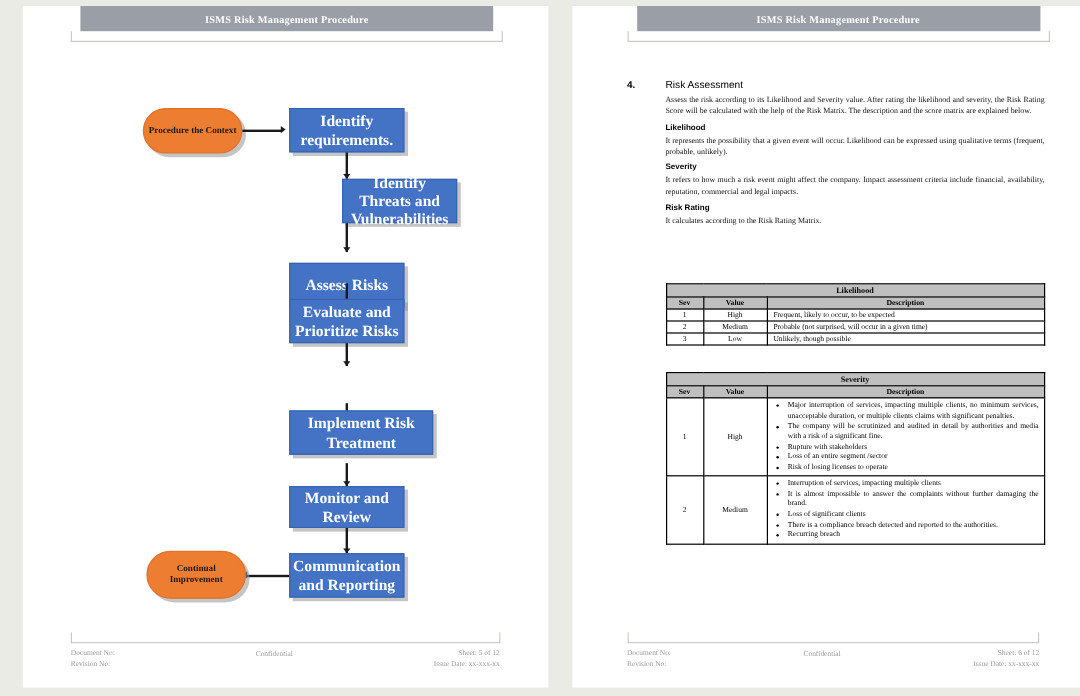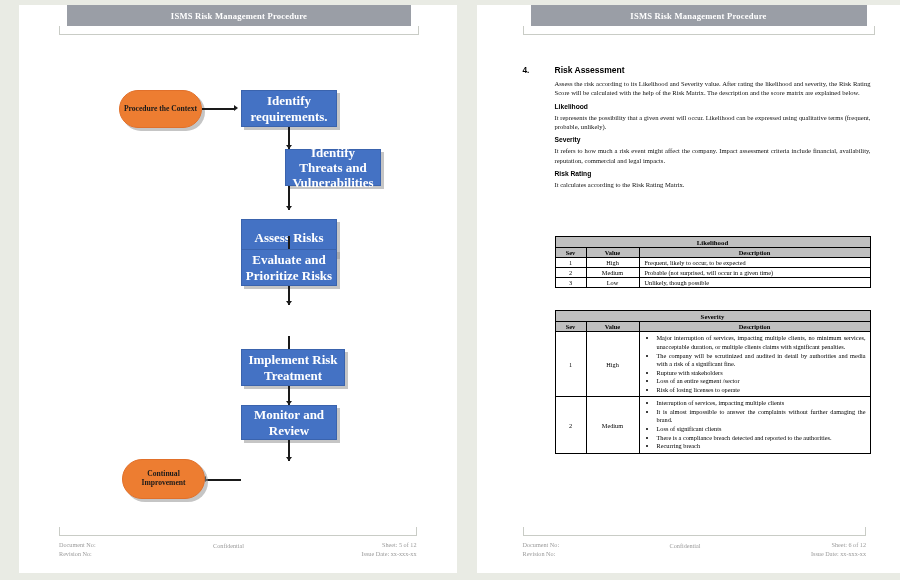--- a/index.html
+++ b/index.html
@@ -85,21 +85,21 @@
   }
 
   
   .doc{position:absolute;left:46px;top:60px;width:348px;}
   .sec-head{display:flex;margin-bottom:4px;}
   .sec-num{
     width:32px;flex:none;
     font-family:"Liberation Sans",sans-serif;font-weight:bold;font-size:8.3px;color:#000;
   }
   .sec-title{
-    font-family:"Liberation Sans",sans-serif;font-weight:bold;font-size:8.5px;color:#000;
+    font-family:"Liberation Sans",sans-serif;font-weight:normal;font-size:8.5px;color:#000;
   }
   .body-block{margin-left:32px;width:316px;}
   .para{
     font-family:"Liberation Serif",serif;font-size:6.6px;line-height:1.42;
     text-align:justify;color:#111;margin:0 0 5px 0;
   }
   .sub-head{
     font-family:"Liberation Sans",sans-serif;font-weight:bold;font-size:6.7px;
     color:#000;margin:0 0 3px 0;
   }
@@ -167,32 +167,35 @@
 
       <div class="node box" style="left:222px;top:178px;width:96px;height:37px;">
         <span class="lbl">Evaluate and Prioritize Risks</span>
       </div>
       <div class="conn v" style="left:269px;top:215px;height:19px;"></div>
       <div class="arrow-d" style="left:266.6px;top:230px;"></div>
 
       <div class="conn v" style="left:269px;top:265px;height:19px;"></div>
       <div class="arrow-d" style="left:266.6px;top:280px;"></div>
 
-      <div class="node box" style="left:222px;top:278px;width:104px;height:37px;">
+      <div class="node box" style="left:222px;top:271px;width:120px;height:37px;">
         <span class="lbl">Implement Risk Treatment</span>
       </div>
       <div class="conn v" style="left:269px;top:315px;height:19px;"></div>
       <div class="arrow-d" style="left:266.6px;top:330px;"></div>
 
       <div class="node box" style="left:222px;top:334px;width:96px;height:35px;">
         <span class="lbl">Monitor and Review</span>
       </div>
       <div class="conn v" style="left:269px;top:369px;height:21px;"></div>
       <div class="arrow-d" style="left:266.6px;top:386px;"></div>
 
+      <div class="node box" style="left:222px;top:390px;width:96px;height:37px;">
+        <span class="lbl">Communication and Reporting</span>
+      </div>
 
       <div class="conn h" style="left:183px;top:408px;width:39px;"></div>
       <div class="arrow-l" style="left:183px;top:404.5px;"></div>
 
       <div class="node pill" style="left:103px;top:388px;width:83px;height:40px;">
         <span class="lbl">Continual Improvement</span>
       </div>
     </div>
 
     <div class="footer" style="left:40px;right:40px;">

